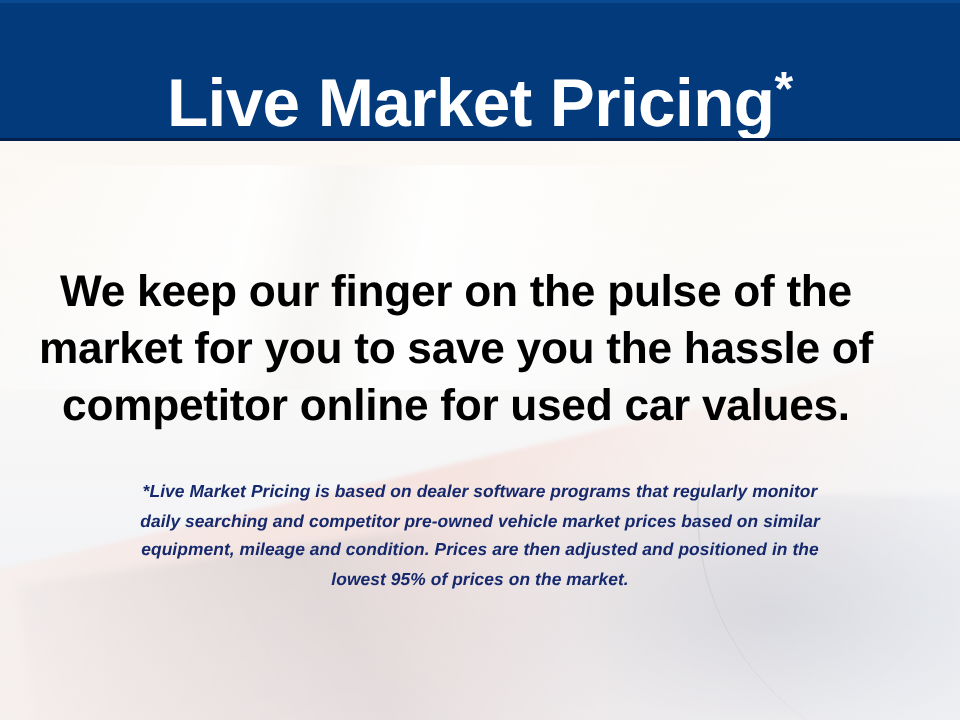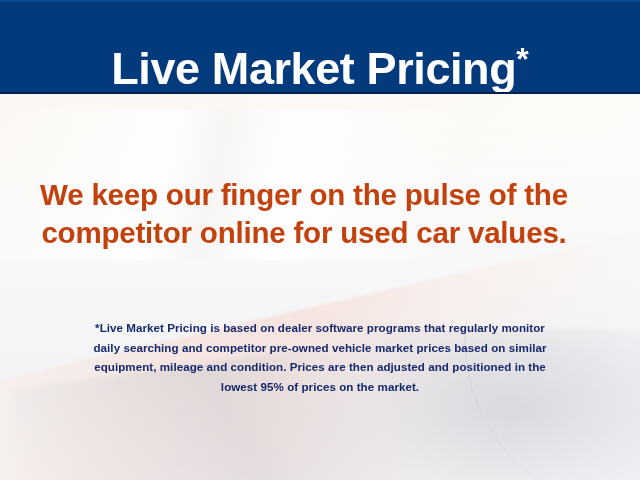--- a/index.html
+++ b/index.html
@@ -153,21 +153,21 @@
     letter-spacing: 0;
   }
 
   
   .headline {
     position: absolute;
     left: 0;
     top: 176px;
     width: 608px;
     text-align: center;
-    color: #c2410c;
+    color: #000000;
     font-size: 29.5px;
     font-weight: bold;
     line-height: 38px;
     letter-spacing: -0.2px;
     margin: 0;
     padding: 0;
   }
   .headline .hl-line {
     display: block;
     white-space: nowrap;
@@ -184,20 +184,21 @@
     font-size: 11.6px;
     font-weight: bold;
     line-height: 19.5px;
     letter-spacing: 0.05px;
     margin: 0;
     padding: 0;
   }
   .disclaimer .fp-line {
     display: block;
     white-space: nowrap;
+    font-style: italic;
   }
 </style>
 </head>
 <body>
 
 <div id="ad-root">
 
   <div class="bg-layer bg-base"></div>
   <div class="bg-layer bg-sweep-a"></div>
   <div class="bg-layer bg-sweep-b"></div>
@@ -209,20 +210,21 @@
   <div class="bg-layer bg-vignette-bottom"></div>
 
   <div class="title-bar">
     <div class="rule-top"></div>
     <h1 class="title-text"><span>Live Market Pricing</span><span class="asterisk">*</span></h1>
     <div class="rule-bottom"></div>
   </div>
 
   <p class="headline">
     <span class="hl-line">We keep our finger on the pulse of the</span>
+    <span class="hl-line">market for you to save you the hassle of</span>
     <span class="hl-line">competitor online for used car values.</span>
   </p>
 
   <p class="disclaimer">
     <span class="fp-line">*Live Market Pricing is based on dealer software programs that regularly monitor</span>
     <span class="fp-line">daily searching and competitor pre-owned vehicle market prices based on similar</span>
     <span class="fp-line">equipment, mileage and condition. Prices are then adjusted and positioned in the</span>
     <span class="fp-line">lowest 95% of prices on the market.</span>
   </p>
 

